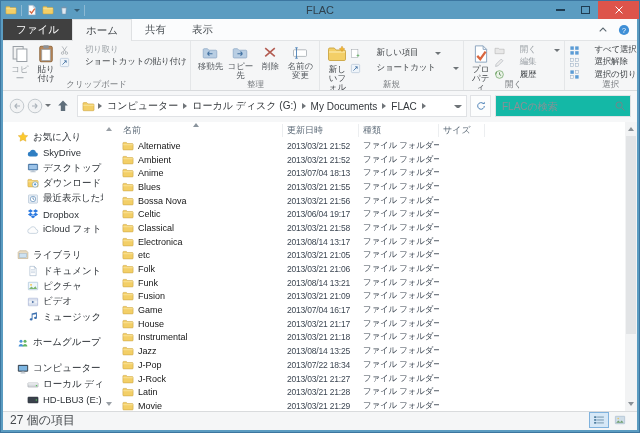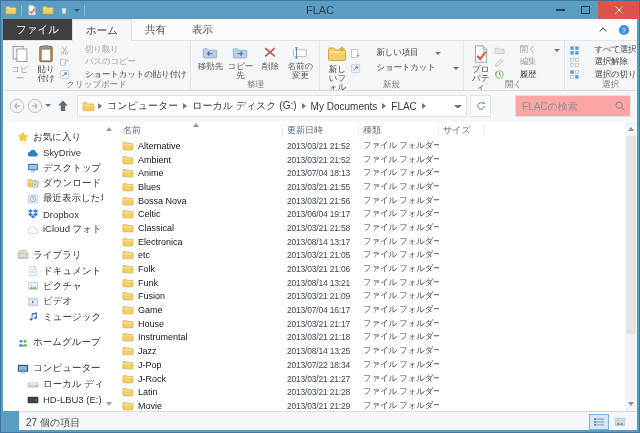--- a/index.html
+++ b/index.html
@@ -51,21 +51,21 @@
   .navbtn{position:absolute;top:7px;width:16px;height:16px;}
   .addr-tri{position:absolute;top:13px;left:42px;}
   .upbtn{position:absolute;top:7px;left:52px;width:16px;height:16px;}
   .crumbbox{position:absolute;left:74px;right:170px;top:4px;height:22px;background:#fff;border:1px solid #e0e2e5;display:flex;align-items:center;padding:0 4px;font-size:10px;color:#33373b;overflow:hidden;}
   .crumbbox .ic{width:13px;height:13px;margin-right:2px;}
   .crumb{padding:0 4px;white-space:nowrap;}
   .csep{width:0;height:0;border-top:3.5px solid transparent;border-bottom:3.5px solid transparent;border-left:4px solid #6f7478;margin:0 1px;}
   .crumb-dd{margin-left:auto;padding-right:2px;}
   .refreshbtn{position:absolute;right:146px;top:4px;width:21px;height:22px;border:1px solid #e0e2e5;background:#fcfdfd;display:flex;align-items:center;justify-content:center;}
   .refreshbtn .ic{width:12px;height:12px;}
-  .searchbox{position:absolute;right:6px;top:4px;width:116px;height:22px;border:1px solid #e0e2e5;background:#fca5a5;}
+  .searchbox{position:absolute;right:6px;top:4px;width:136px;height:22px;border:1px solid #e0e2e5;background:#14b8a6;}
   .searchbox input{border:0;outline:0;width:100%;height:100%;font-size:10px;padding:0 20px 0 6px;color:#333;background:transparent;font-family:inherit;}
   .searchbox input::placeholder{color:#8b9096;opacity:1;}
   .search-ic{position:absolute;right:4px;top:4px;width:12px;height:12px;}
 
   
   .main{position:absolute;top:121px;left:2px;right:2px;bottom:21px;background:#fff;overflow:hidden;}
   .sidebar{position:absolute;left:0;top:0;bottom:0;width:100px;overflow:hidden;padding-top:7px;}
   .side-sec{display:flex;align-items:center;gap:4px;height:16px;padding-left:14px;font-size:9.5px;color:#2e3338;margin-top:10px;white-space:nowrap;}
   .side-sec:first-child{margin-top:0;}
   .side-item{display:flex;align-items:center;gap:4px;height:15.4px;padding-left:24px;font-size:9.5px;color:#2e3338;white-space:nowrap;overflow:hidden;}
@@ -86,21 +86,21 @@
   .cell.name{display:flex;align-items:center;gap:4px;padding-left:7px;color:#161616;font-size:9px;letter-spacing:0;}
   .cell.name .ic{width:12px;height:12px;}
 
   .vscroll{position:absolute;right:0;top:0;bottom:0;width:12px;background:#f2f3f4;}
   .varr{position:absolute;left:2.5px;width:0;height:0;border-left:3.5px solid transparent;border-right:3.5px solid transparent;}
   .varr.up{top:5px;border-bottom:4px solid #8a9096;}
   .varr.down{bottom:5px;border-top:4px solid #8a9096;}
   .vthumb{position:absolute;top:14px;left:1px;right:1px;height:198px;background:#e2e4e6;}
 
   
-  .status{position:absolute;bottom:2px;left:18px;right:2px;height:19px;background:#f5f6f7;border-top:1px solid #d9dbdd;font-size:10px;color:#45494d;display:flex;align-items:flex-end;padding:0 7px;}
+  .status{position:absolute;bottom:2px;left:2px;right:2px;height:19px;background:#f5f6f7;border-top:1px solid #d9dbdd;font-size:12px;color:#45494d;display:flex;align-items:flex-start;padding:0 7px;}
   .viewbtns{margin-left:auto;display:flex;gap:1px;}
   .vbtn{width:20px;height:16px;display:flex;align-items:center;justify-content:center;border:1px solid transparent;}
   .vbtn .ic{width:12px;height:12px;}
   .vbtn.active{background:#d6e8f7;border-color:#7fb2dd;}
 </style>
 </head>
 <body>
 
 <div class="window">
 
@@ -198,29 +198,20 @@
       <div class="rcol">
         <div class="rsmall dis">
             <span class="ic">
               <svg viewBox="0 0 16 16" xmlns="http://www.w3.org/2000/svg">
                 <path d="M4.5 2l5.3 8M11.5 2L6.2 10" stroke="#9aa0a6" stroke-width="1"></path>
                 <circle cx="5.2" cy="11.8" r="1.8" fill="none" stroke="#9aa0a6" stroke-width="1"></circle>
                 <circle cx="10.8" cy="11.8" r="1.8" fill="none" stroke="#9aa0a6" stroke-width="1"></circle>
               </svg>
             </span>
             <span>切り取り</span>
-          </div>
-        <div class="rsmall dis">
-            <span class="ic">
-              <svg viewBox="0 0 16 16" xmlns="http://www.w3.org/2000/svg">
-                <rect x="2" y="3" width="7" height="9" fill="#f5f5f5" stroke="#a8adb2" stroke-width=".8"></rect>
-                <path d="M8 9.5l5-5M10.5 4.2H13v2.5" stroke="#a8adb2" stroke-width="1" fill="none"></path>
-              </svg>
-            </span>
-            <span>パスのコピー</span>
           </div>
         <div class="rsmall">
             <span class="ic">
               <svg viewBox="0 0 16 16" xmlns="http://www.w3.org/2000/svg">
                 <rect x="2" y="2" width="12" height="12" rx="1.5" fill="#eef4fa" stroke="#9ab0c6" stroke-width=".7"></rect>
                 <path d="M5 11l5.5-5.5M7.5 5.5h3v3" stroke="#3f6fa0" stroke-width="1.2" fill="none"></path>
               </svg>
             </span>
             <span>ショートカットの貼り付け</span>
           </div>

